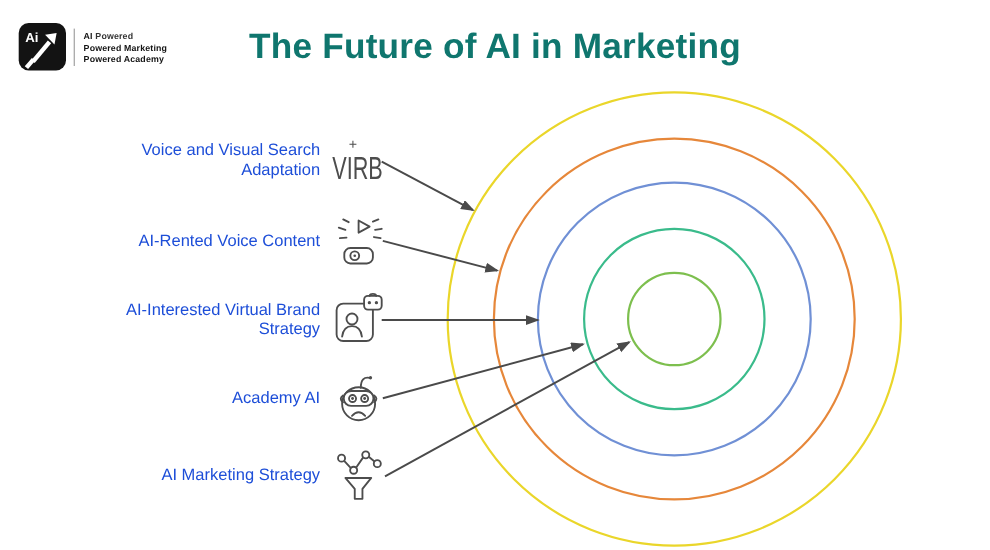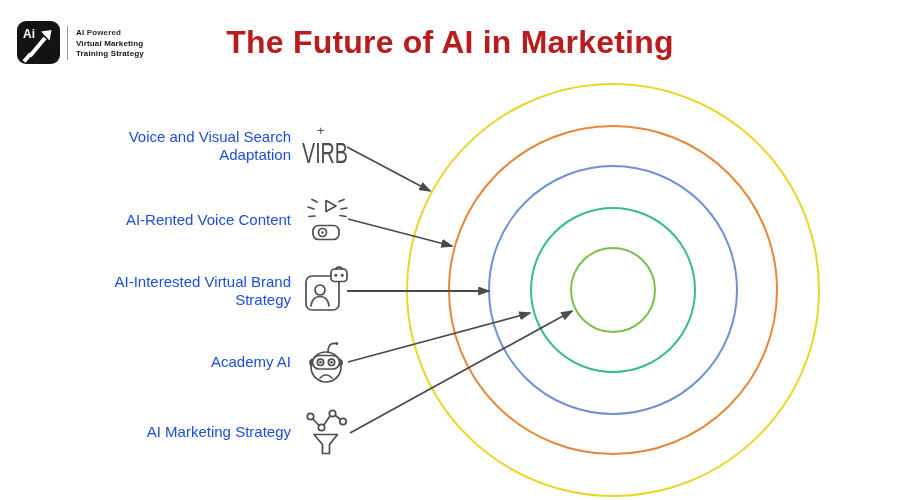--- a/index.html
+++ b/index.html
@@ -17,21 +17,21 @@
     position:absolute;left:67px;top:26px;width:1px;height:34px;background:#9a9a9a;
   }
   .logo-text{
     position:absolute;left:76px;top:28px;
     font-size:8px;line-height:10.5px;color:#141414;letter-spacing:.15px;
   }
   .logo-text .bold{font-weight:bold;}
   .logo-text .light{font-weight:bold;color:#333;}
   .page-title{
     position:absolute;left:0;right:0;top:24px;text-align:center;
-    font-size:32px;font-weight:bold;color:#b91c1c;letter-spacing:.2px;
+    font-size:32px;font-weight:bold;color:#0f766e;letter-spacing:.2px;
     z-index:3;
   }
   
   .item-row{
     position:absolute;left:60px;width:292px;
     display:flex;align-items:center;justify-content:flex-end;gap:9px;
     z-index:2;
   }
   .r1{top:118px;height:56px;}
   .r2{top:196px;height:48px;}
@@ -59,22 +59,22 @@
   <svg viewBox="0 0 43 43">
     <text x="6" y="17" font-size="12" font-weight="bold" fill="#ffffff" style="font-family:'Liberation Sans',sans-serif">Ai</text>
     <line x1="13" y1="35" x2="28" y2="17" stroke="#ffffff" stroke-width="4"></line>
     <polygon points="24,10.5 34.5,9 32.5,19.5" fill="#ffffff"></polygon>
     <line x1="7" y1="40.5" x2="13.5" y2="33" stroke="#ffffff" stroke-width="4"></line>
   </svg>
 </div>
 <div class="logo-divider"></div>
 <div class="logo-text">
   <div><span class="bold">AI</span><span class="light"> Powered</span></div>
-  <div class="bold">Virtual Marketing</div>
-  <div class="bold">Training Strategy</div>
+  <div class="bold">Powered Marketing</div>
+  <div class="bold">Powered Academy</div>
 </div>
 
 <div class="page-title">The Future of AI in Marketing</div>
 
 <svg id="rings-svg" width="900" height="500">
   <defs>
     <marker id="ah" markerWidth="9" markerHeight="7" refX="6" refY="2.5" orient="auto" markerUnits="strokeWidth">
       <path id="ah-path" d="M0,0 L7,2.5 L0,5 Z" fill="#4a4a4a"></path>
     </marker>
   </defs>

